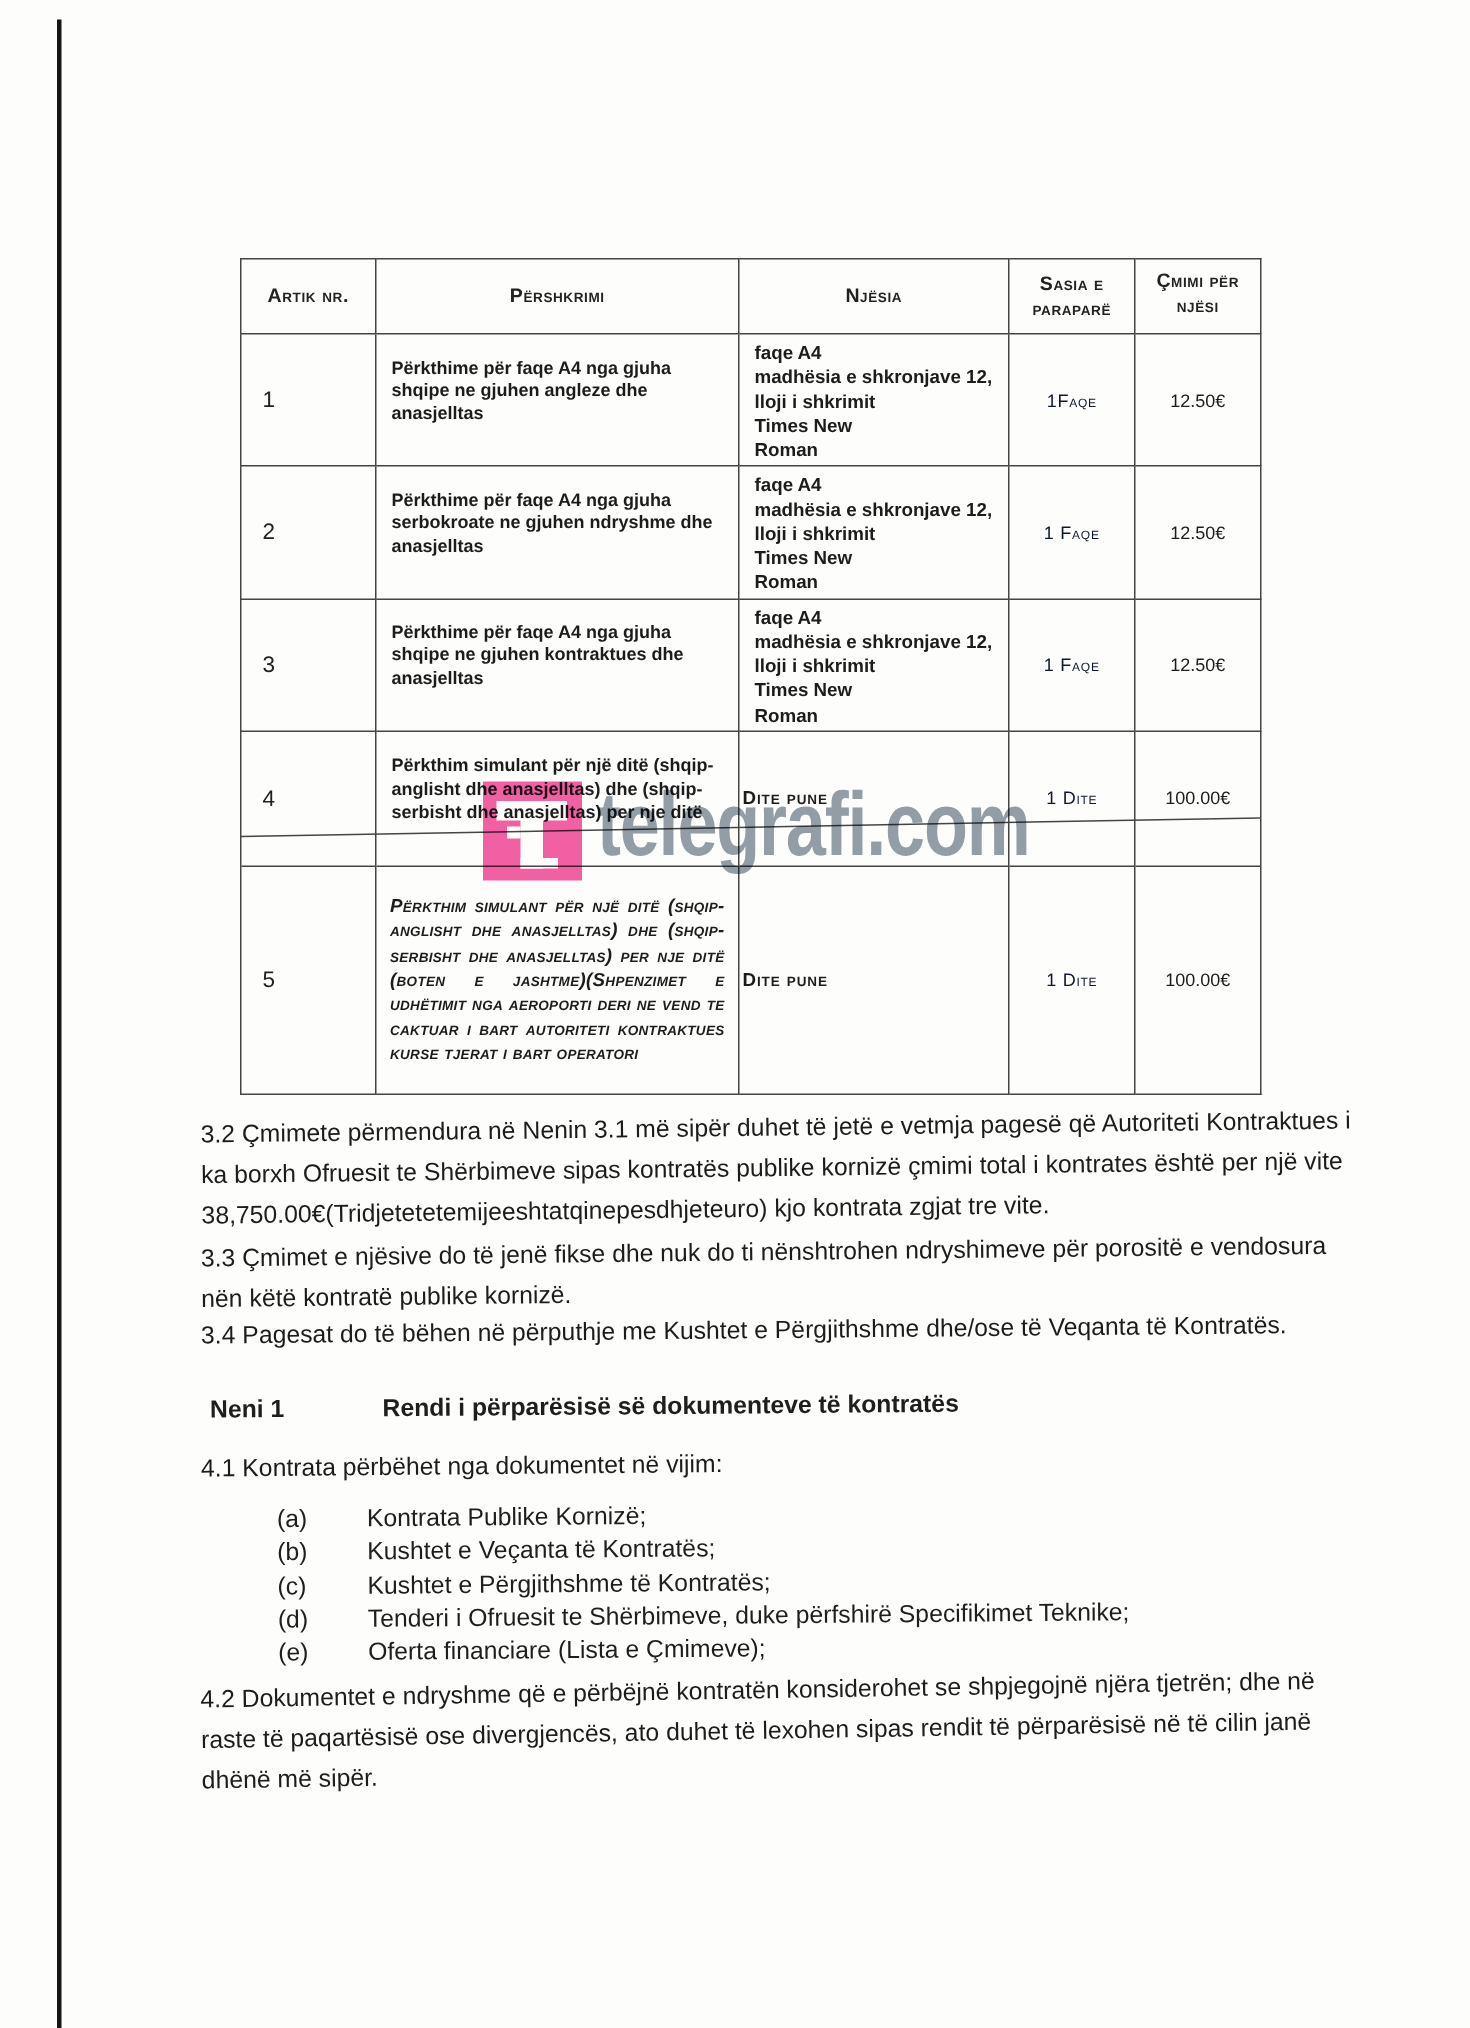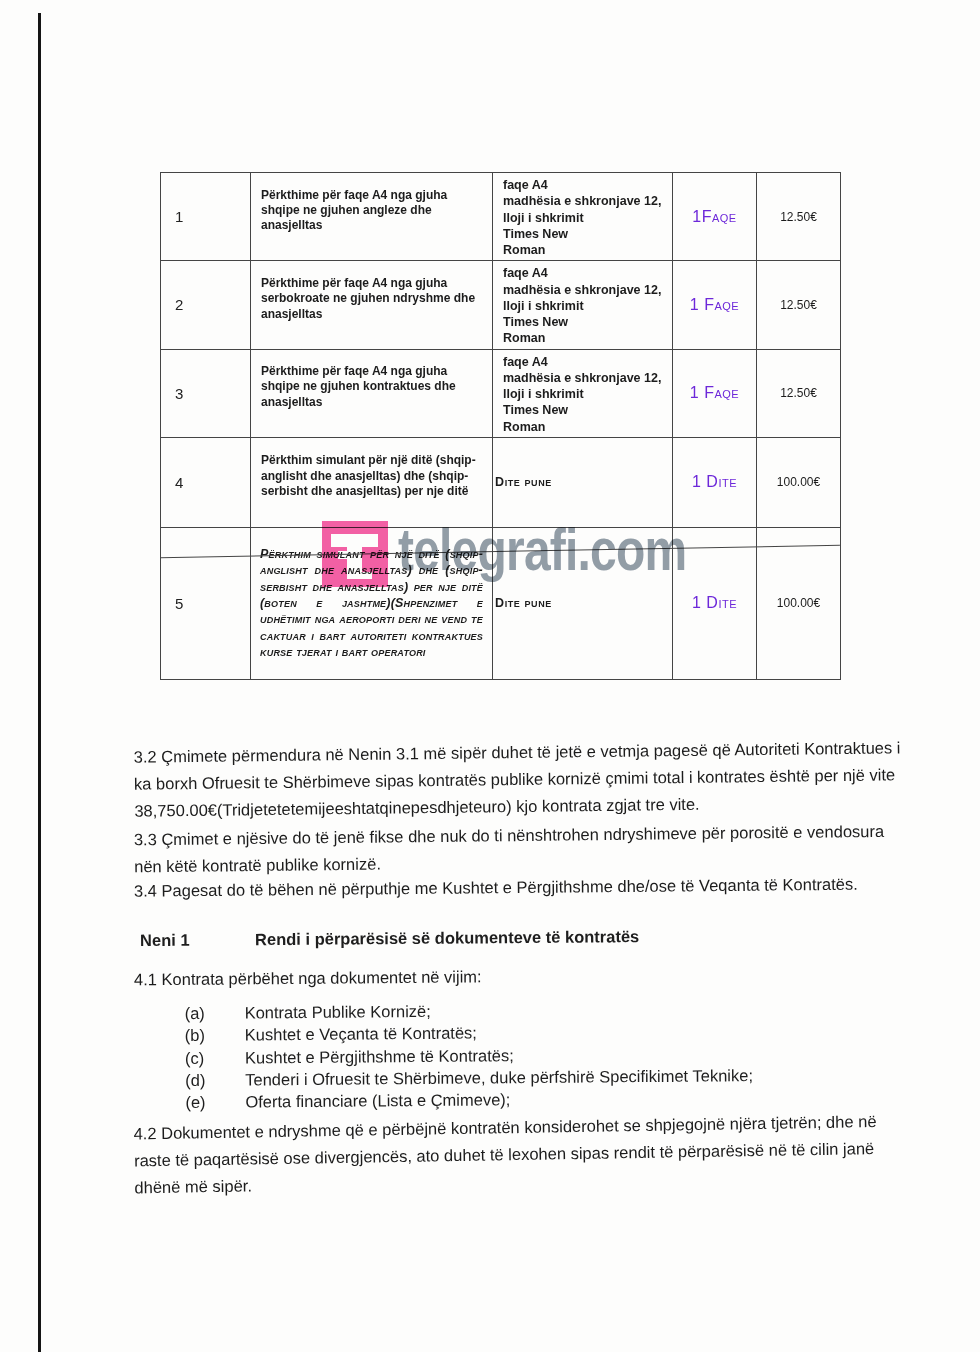--- a/index.html
+++ b/index.html
@@ -39,21 +39,21 @@
   td.unit{
     vertical-align:top;font-weight:bold;font-size:12.5px;line-height:1.3;
     padding:4px 6px 2px 10px;white-space:pre-line;color:#1c1c1c;margin-left:28px;
   }
   td.unit.days{
     vertical-align:middle;text-align:left;font-weight:bold;white-space:normal;
     font-variant:small-caps;font-size:12.5px;letter-spacing:.6px;padding:2px;
   }
   td.qty{
     vertical-align:middle;text-align:center;font-variant:small-caps;
-    font-size:16px;letter-spacing:.5px;color:#6d28d9;
+    font-size:12px;letter-spacing:.5px;color:#0f172a;
   }
   td.price{vertical-align:middle;text-align:center;font-size:12px;color:#1c1c1c;}
   tr.r4 td{border-bottom:none;}  
   .slant-divider{
     position:absolute;left:160px;top:551px;width:680px;height:0;
     border-top:1.7px solid #454545;transform:rotate(-1.05deg);z-index:2;
   }
 
   
   .watermark{
@@ -93,20 +93,27 @@
 
   <table class="pricing">
     <colgroup>
       <col class="c-nr">
         <col class="c-desc">
         <col class="c-unit">
         <col class="c-qty">
         <col class="c-price">
     </colgroup>
     <tbody>
+        <tr class="hdr">
+      <th class="hcell">Artik nr.</th>
+      <th class="hcell">Përshkrimi</th>
+      <th class="hcell">Njësia</th>
+      <th class="hcell">Sasia e paraparë</th>
+      <th class="hcell top">Çmimi për njësi</th>
+    </tr>
     <tr class="r1">
       <td class="nr">1</td>
       <td class="desc">Përkthime për faqe A4 nga gjuha shqipe ne gjuhen angleze dhe anasjelltas</td>
       <td class="unit">faqe A4
 madhësia e shkronjave 12,
 lloji i shkrimit
 Times New
 Roman</td>
       <td class="qty">1Faqe</td>
       <td class="price">12.50€</td>

